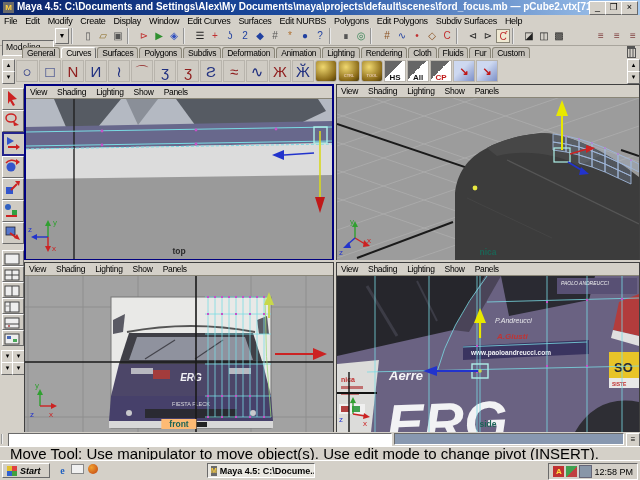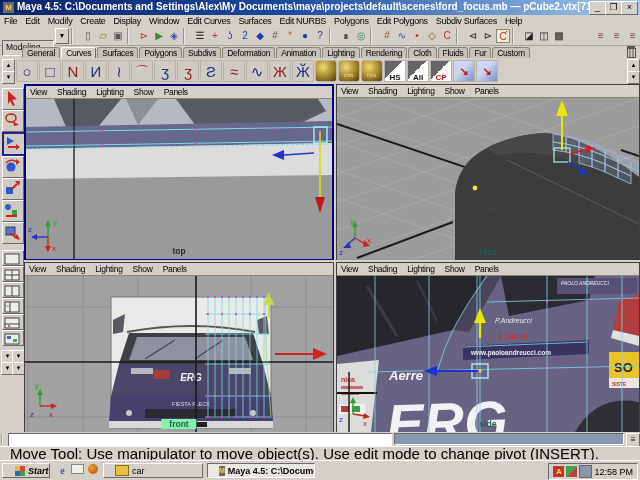--- a/index.html
+++ b/index.html
@@ -42,21 +42,21 @@
   
   .vp{background:#d4d0c8;box-sizing:border-box;border:1px solid #404040;}
   .vp.active{border:2px solid #000080;}
   .vp-menu{height:12px;display:flex;gap:10px;align-items:center;padding-left:4px;font-size:8.5px;letter-spacing:-0.3px;border-bottom:1px solid #8a8678;background:#d4d0c8;white-space:nowrap;}
   .vplabel{position:absolute;left:50%;transform:translateX(-50%);bottom:2px;font-size:8.5px;font-weight:bold;}
   .teal{color:#1c6456;}
   
   .cmdline{left:0;top:432px;width:640px;height:14px;background:#d4d0c8;}
   .helpline{left:0;top:446px;width:640px;height:14px;background:#d4d0c8;font-size:15px;line-height:14px;padding-left:10px;box-sizing:border-box;border-top:1px solid #fff;}
   .taskbar{left:0;top:460px;width:640px;height:20px;background:#d4d0c8;border-top:1px solid #fff;}
-  .taskbtn{top:2px;height:15px;font-size:9px;line-height:14px;padding-left:11px;box-sizing:border-box;white-space:nowrap;overflow:hidden;display:flex;align-items:center;gap:3px;}
+  .taskbtn{top:2px;height:15px;font-size:9px;line-height:14px;padding-left:3px;box-sizing:border-box;white-space:nowrap;overflow:hidden;display:flex;align-items:center;gap:3px;}
   .taskbtn.activewin{border-top:1px solid #6a6a6a;border-left:1px solid #6a6a6a;border-right:1px solid #fff;border-bottom:1px solid #fff;background:#e9e7e1;font-weight:bold;}
   .tray{right:2px;top:2px;height:15px;display:flex;align-items:center;gap:2px;padding:0 4px;border-top:1px solid #6a6a6a;border-left:1px solid #6a6a6a;border-right:1px solid #fff;border-bottom:1px solid #fff;font-size:9px;}
   .qicon{width:13px;height:13px;top:3px;font-size:10px;line-height:13px;text-align:center;}
   svg text{font-family:"Liberation Sans",sans-serif;}
 </style>
 </head>
 <body>
 
 <div id="root">
 
@@ -501,21 +501,21 @@
       <g>
         <line x1="15" y1="130" x2="15" y2="118" stroke="#30a030" stroke-width="1.4"></line>
           <polygon points="12,119 18,119 15,113" fill="#30a030"></polygon>
         <line x1="15" y1="130" x2="27" y2="130" stroke="#cc2222" stroke-width="1.4"></line>
           <polygon points="26,127 26,133 32,130" fill="#cc2222"></polygon>
         <text x="10" y="112" font-size="8" fill="#30a030">y</text>
         <text x="5" y="141" font-size="8" fill="#2233cc">z</text>
         <text x="24" y="141" font-size="8" fill="#cc2222">x</text>
       </g>
     </svg>
-    <div class="vplabel teal" style="background:#86efac;padding:0 8px;">front</div>
+    <div class="vplabel teal" style="background:#fdba74;padding:0 8px;">front</div>
   </div>
 
   <div class="abs vp" style="left:336px;top:262px;width:304px;height:170px;">
     <div class="vp-menu">
       <span>View</span>
       <span>Shading</span>
       <span>Lighting</span>
       <span>Show</span>
       <span>Panels</span>
     </div>
@@ -603,24 +603,20 @@
   <div class="abs helpline">Move Tool: Use manipulator to move object(s). Use edit mode to change pivot (INSERT).  Ctrl+LMB to move perpendicular.</div>
 
   <div class="abs taskbar">
     <div class="abs taskbtn raised" style="left:2px;width:48px;font-weight:bold;font-style:italic;">
       <span style="display:inline-block;width:10px;height:10px;margin-left:1px;background:conic-gradient(#e04040 0 25%,#40a040 0 50%,#3060d0 0 75%,#e0c030 0);"></span>
       <span>Start</span>
     </div>
     <span class="abs qicon" style="left:56px;color:#2060c0;font-weight:bold;font-family:'Liberation Serif',serif;">e</span>
     <span class="abs qicon" style="left:71px;"><span style="display:inline-block;width:11px;height:8px;background:#f0f0f0;border:1px solid #888;"></span></span>
     <span class="abs qicon" style="left:86px;"><span style="display:inline-block;width:10px;height:10px;border-radius:50%;background:radial-gradient(circle at 35% 35%,#f0a030,#c04010);"></span></span>
-    <div class="abs taskbtn raised" style="left:103px;width:100px;">
-      <span style="display:inline-block;width:12px;height:9px;background:#e8c040;border:1px solid #8a6a10;"></span>
-      <span>car</span>
-    </div>
     <div class="abs taskbtn activewin" style="left:207px;width:108px;">
       <span style="display:inline-block;width:10px;height:10px;background:#6a6a6a;color:#ffd040;font-size:7px;font-weight:bold;text-align:center;line-height:10px;">M</span>
       <span>Maya 4.5: C:\Docume...</span>
     </div>
     <div class="tray abs">
       <span style="display:inline-block;width:11px;height:11px;background:#c03030;color:#ffe040;font-size:8px;font-weight:bold;text-align:center;line-height:11px;">A</span>
       <span style="display:inline-block;width:11px;height:11px;background:linear-gradient(135deg,#40a050 50%,#c04040 50%);"></span>
       <span style="display:inline-block;width:11px;height:11px;background:#8896a8;border:1px solid #667;"></span>
       <span>12:58 PM</span>
     </div>

